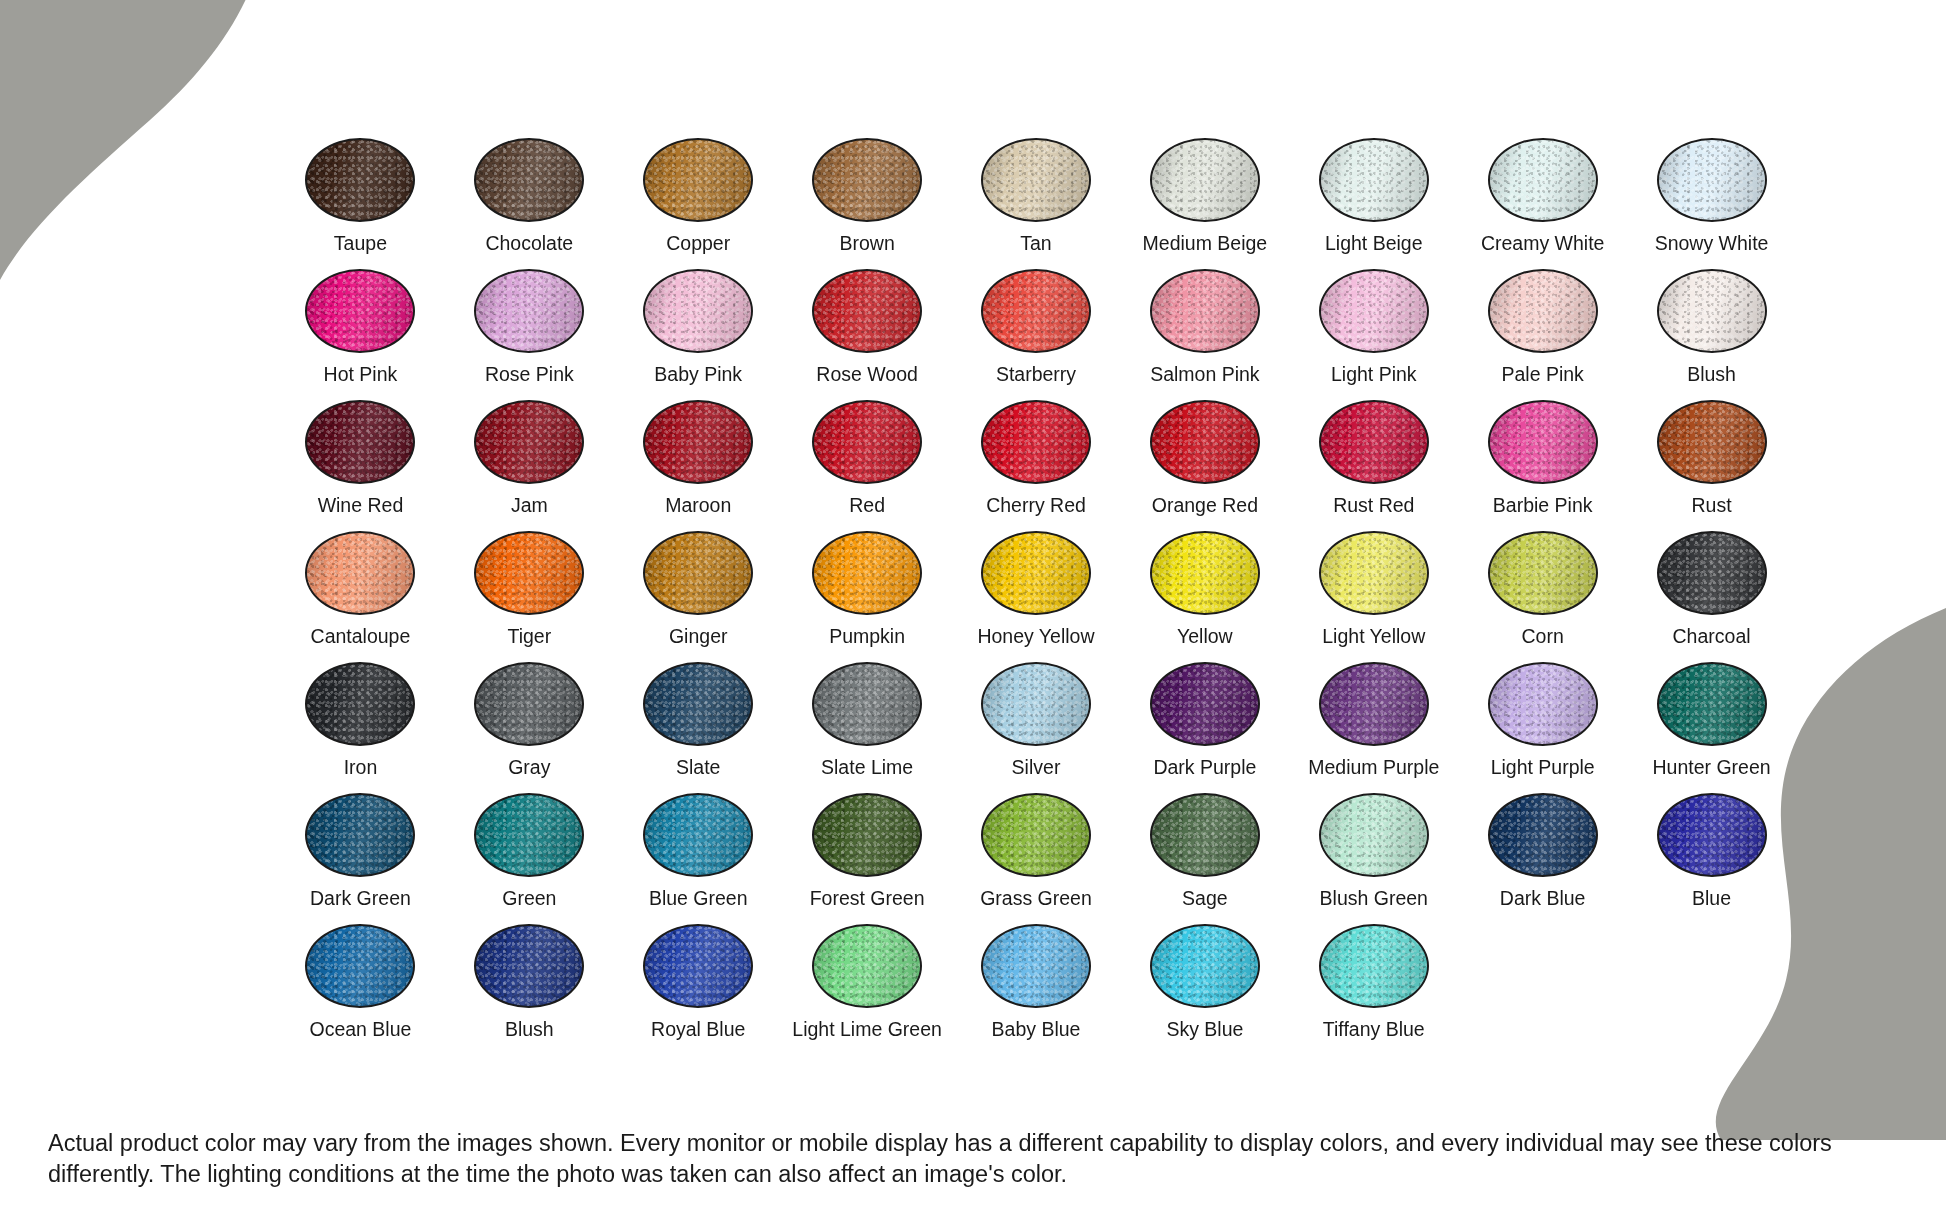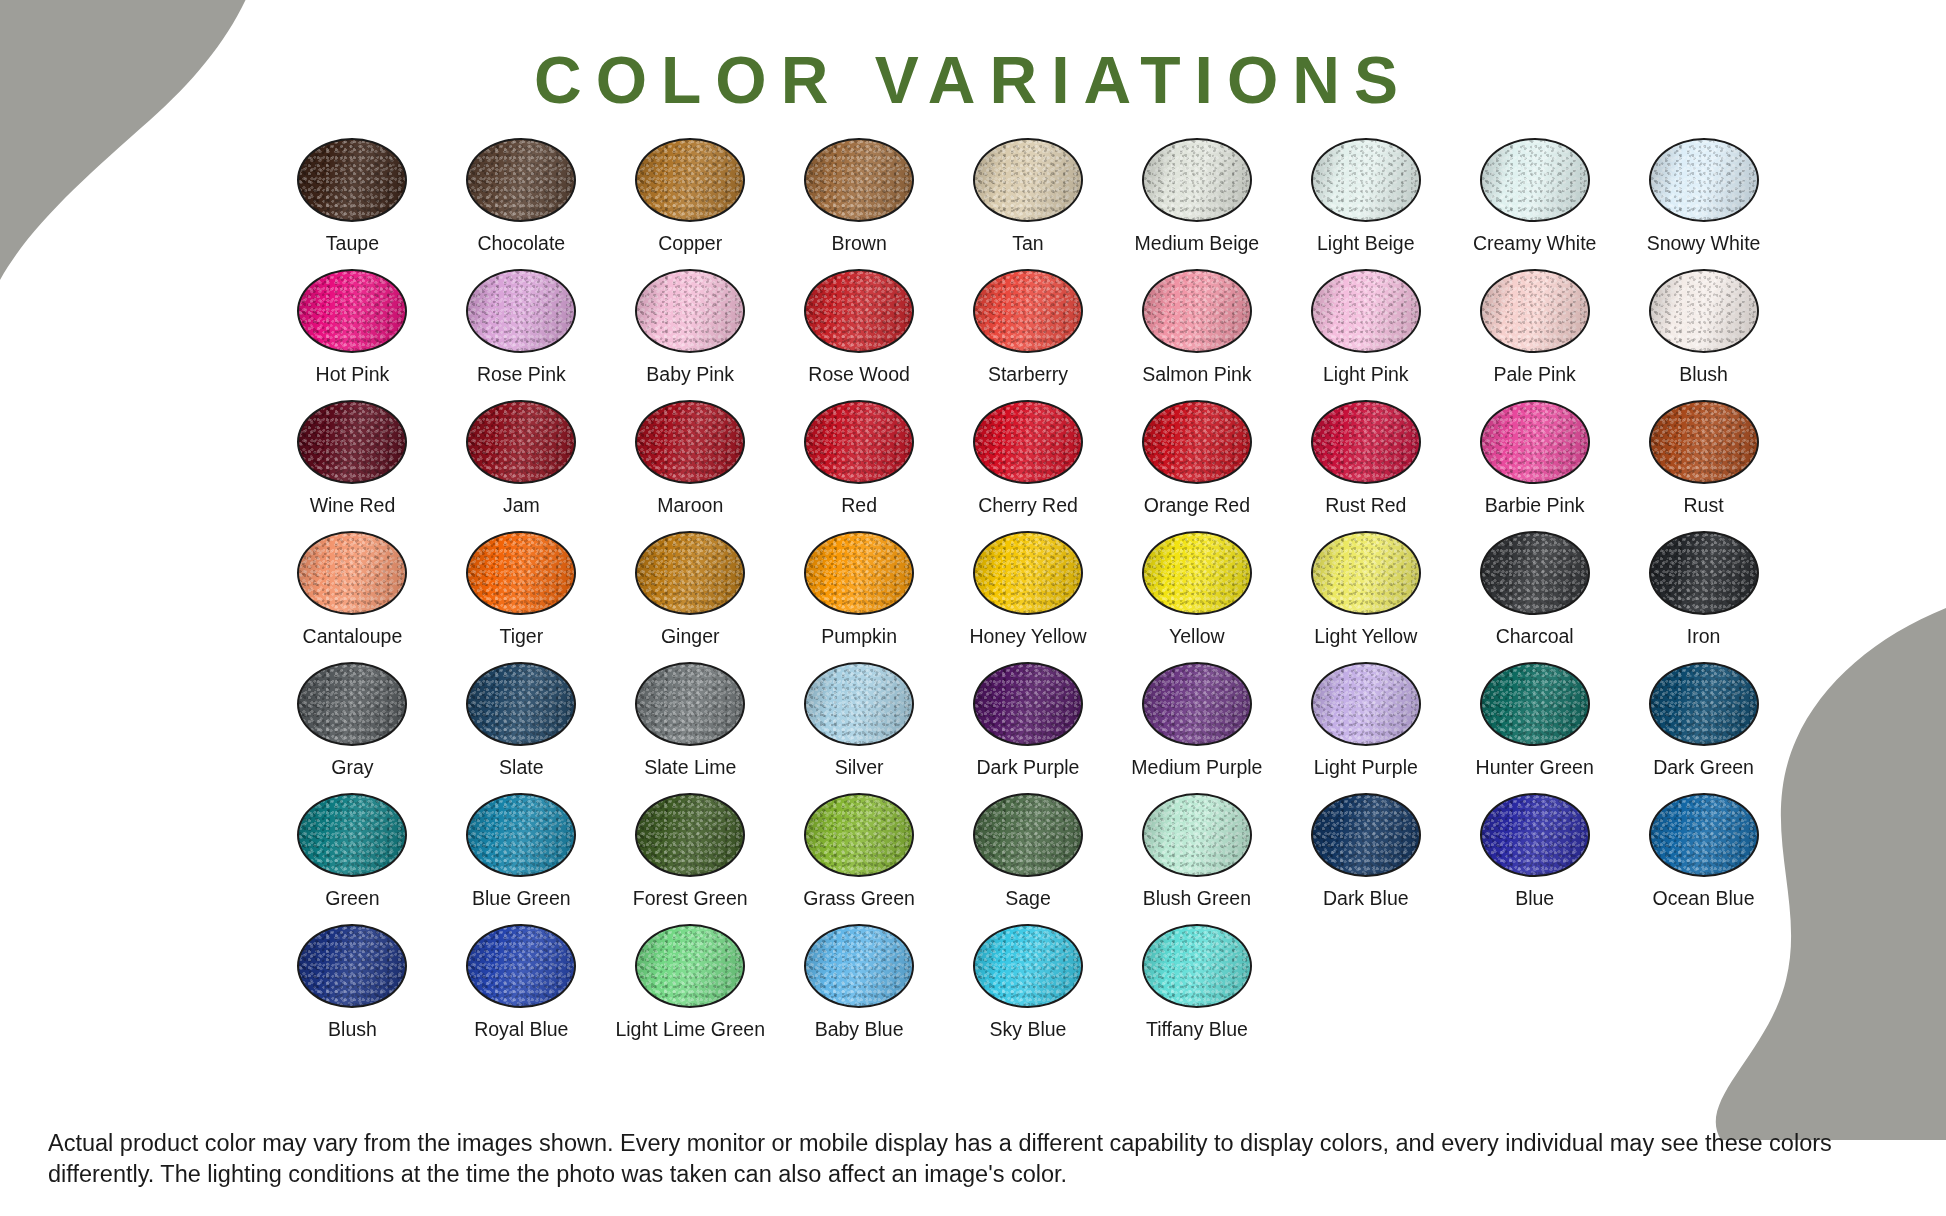--- a/index.html
+++ b/index.html
@@ -25,21 +25,21 @@
     font-weight:bold;
     letter-spacing:14px;
     color:#4d7330;
     font-family:"Liberation Sans", sans-serif;
     white-space:nowrap;
   }
 
   
   #grid{
     position:absolute;
-    left:268px; top:138px;
+    left:276px; top:138px;
     width:1520px;
     display:grid;
     grid-template-columns:repeat(9, 1fr);
     row-gap:0px;
     column-gap:0px;
   }
   .cell{
     display:flex;flex-direction:column;align-items:center;
     height:131px;
     justify-content:flex-start;
@@ -101,21 +101,20 @@
 <div id="root" style="background: rgb(255, 255, 255);">
 
   <svg class="blob" id="blob-tl" viewBox="0 0 640 860" xmlns="http://www.w3.org/2000/svg">
     <path d="M0,0 L440,0 C470,120 420,210 330,290 C240,370 170,430 155,520 C142,600 180,680 150,760 C120,840 50,858 0,860 Z" fill="#9e9e99"></path>
   </svg>
 
   <svg class="blob" id="blob-br" viewBox="0 0 560 560" xmlns="http://www.w3.org/2000/svg">
     <path d="M560,0 C440,10 330,70 290,160 C252,246 300,320 280,400 C262,474 190,520 215,560 L560,560 Z" fill="#9e9e99"></path>
   </svg>
 
-  <div id="title" style="color: rgb(77, 115, 48);">COLOR VARIATIONS</div>
 
   <div id="grid">
       <div class="cell">
         <div class="swatch" style="background: rgb(61, 36, 24); border-color: rgb(27, 27, 27);">
           <div class="tex"></div>
           <div class="shade"></div>
         </div>
         <div class="label">Taupe</div>
       </div>
       <div class="cell">
@@ -343,20 +342,27 @@
         <div class="label">Yellow</div>
       </div>
       <div class="cell">
         <div class="swatch" style="background: rgb(236, 233, 98); border-color: rgb(27, 27, 27);">
           <div class="tex"></div>
           <div class="shade"></div>
         </div>
         <div class="label">Light Yellow</div>
       </div>
       <div class="cell">
+        <div class="swatch" style="background: rgb(198, 207, 78); border-color: rgb(27, 27, 27);">
+          <div class="tex"></div>
+          <div class="shade"></div>
+        </div>
+        <div class="label">Corn</div>
+      </div>
+      <div class="cell">
         <div class="swatch" style="background: rgb(51, 53, 56); border-color: rgb(27, 27, 27);">
           <div class="tex"></div>
           <div class="shade"></div>
         </div>
         <div class="label">Charcoal</div>
       </div>
       <div class="cell">
         <div class="swatch" style="background: rgb(37, 40, 44); border-color: rgb(27, 27, 27);">
           <div class="tex"></div>
           <div class="shade"></div>

